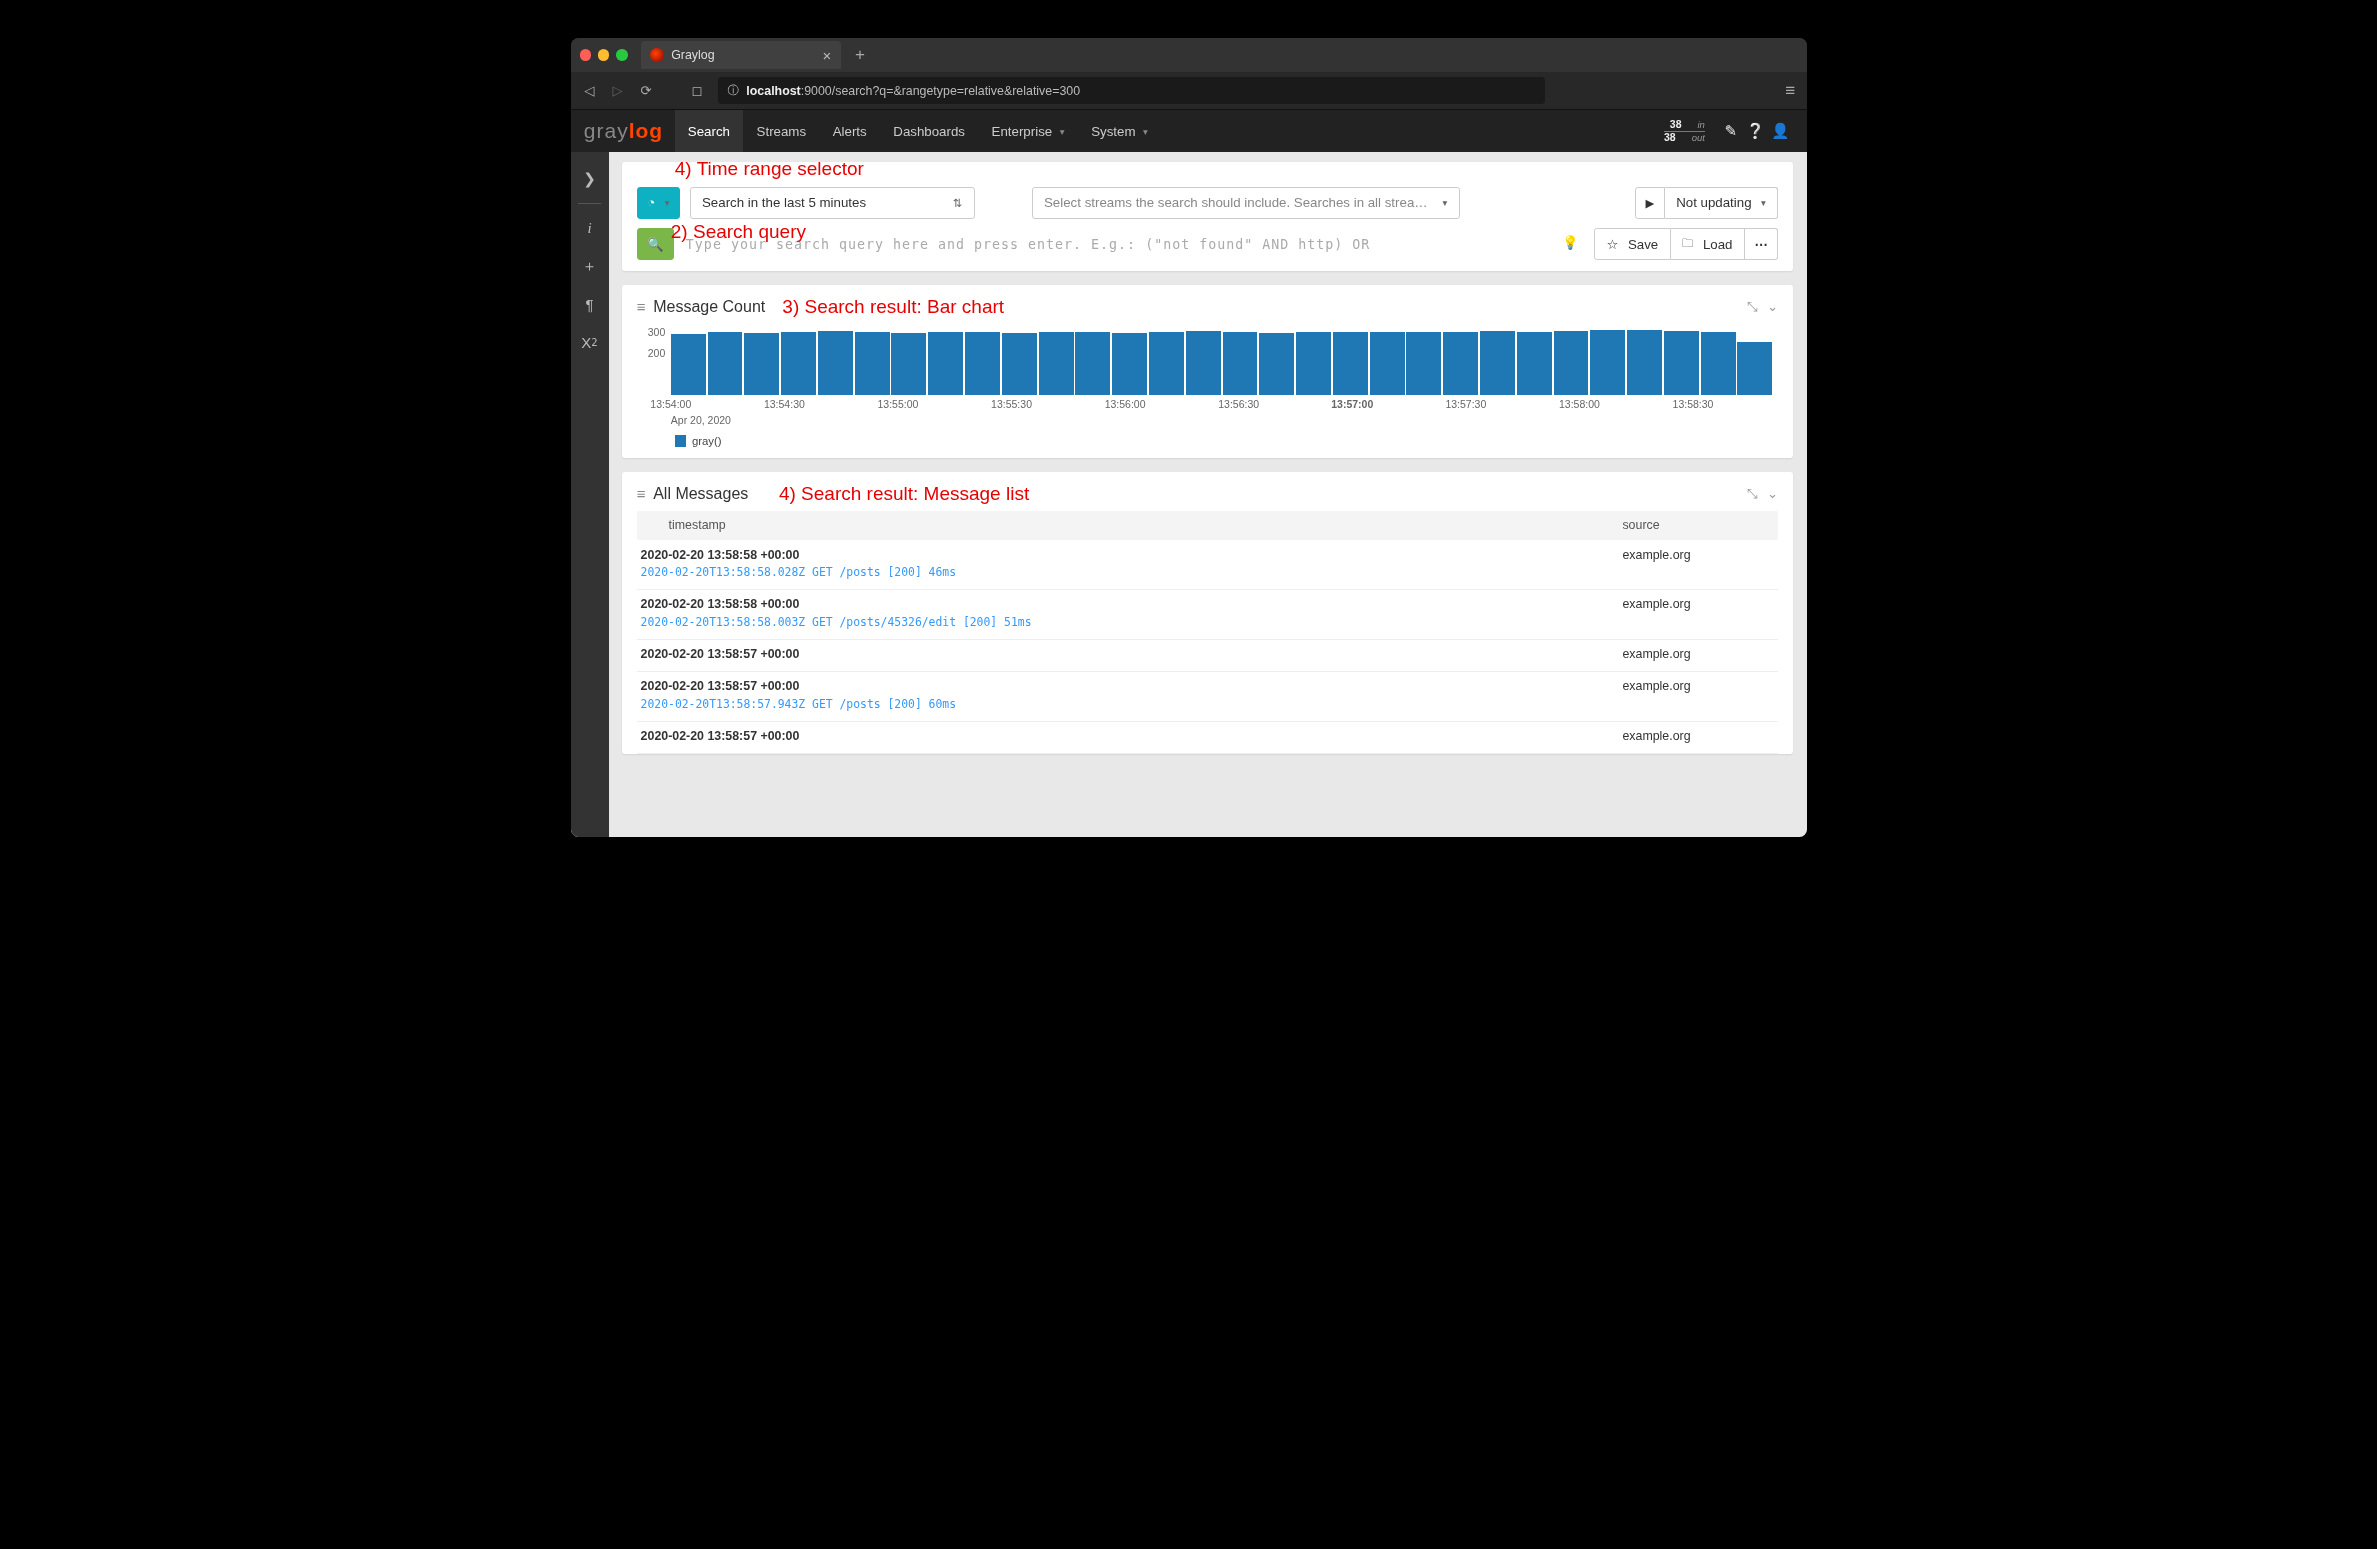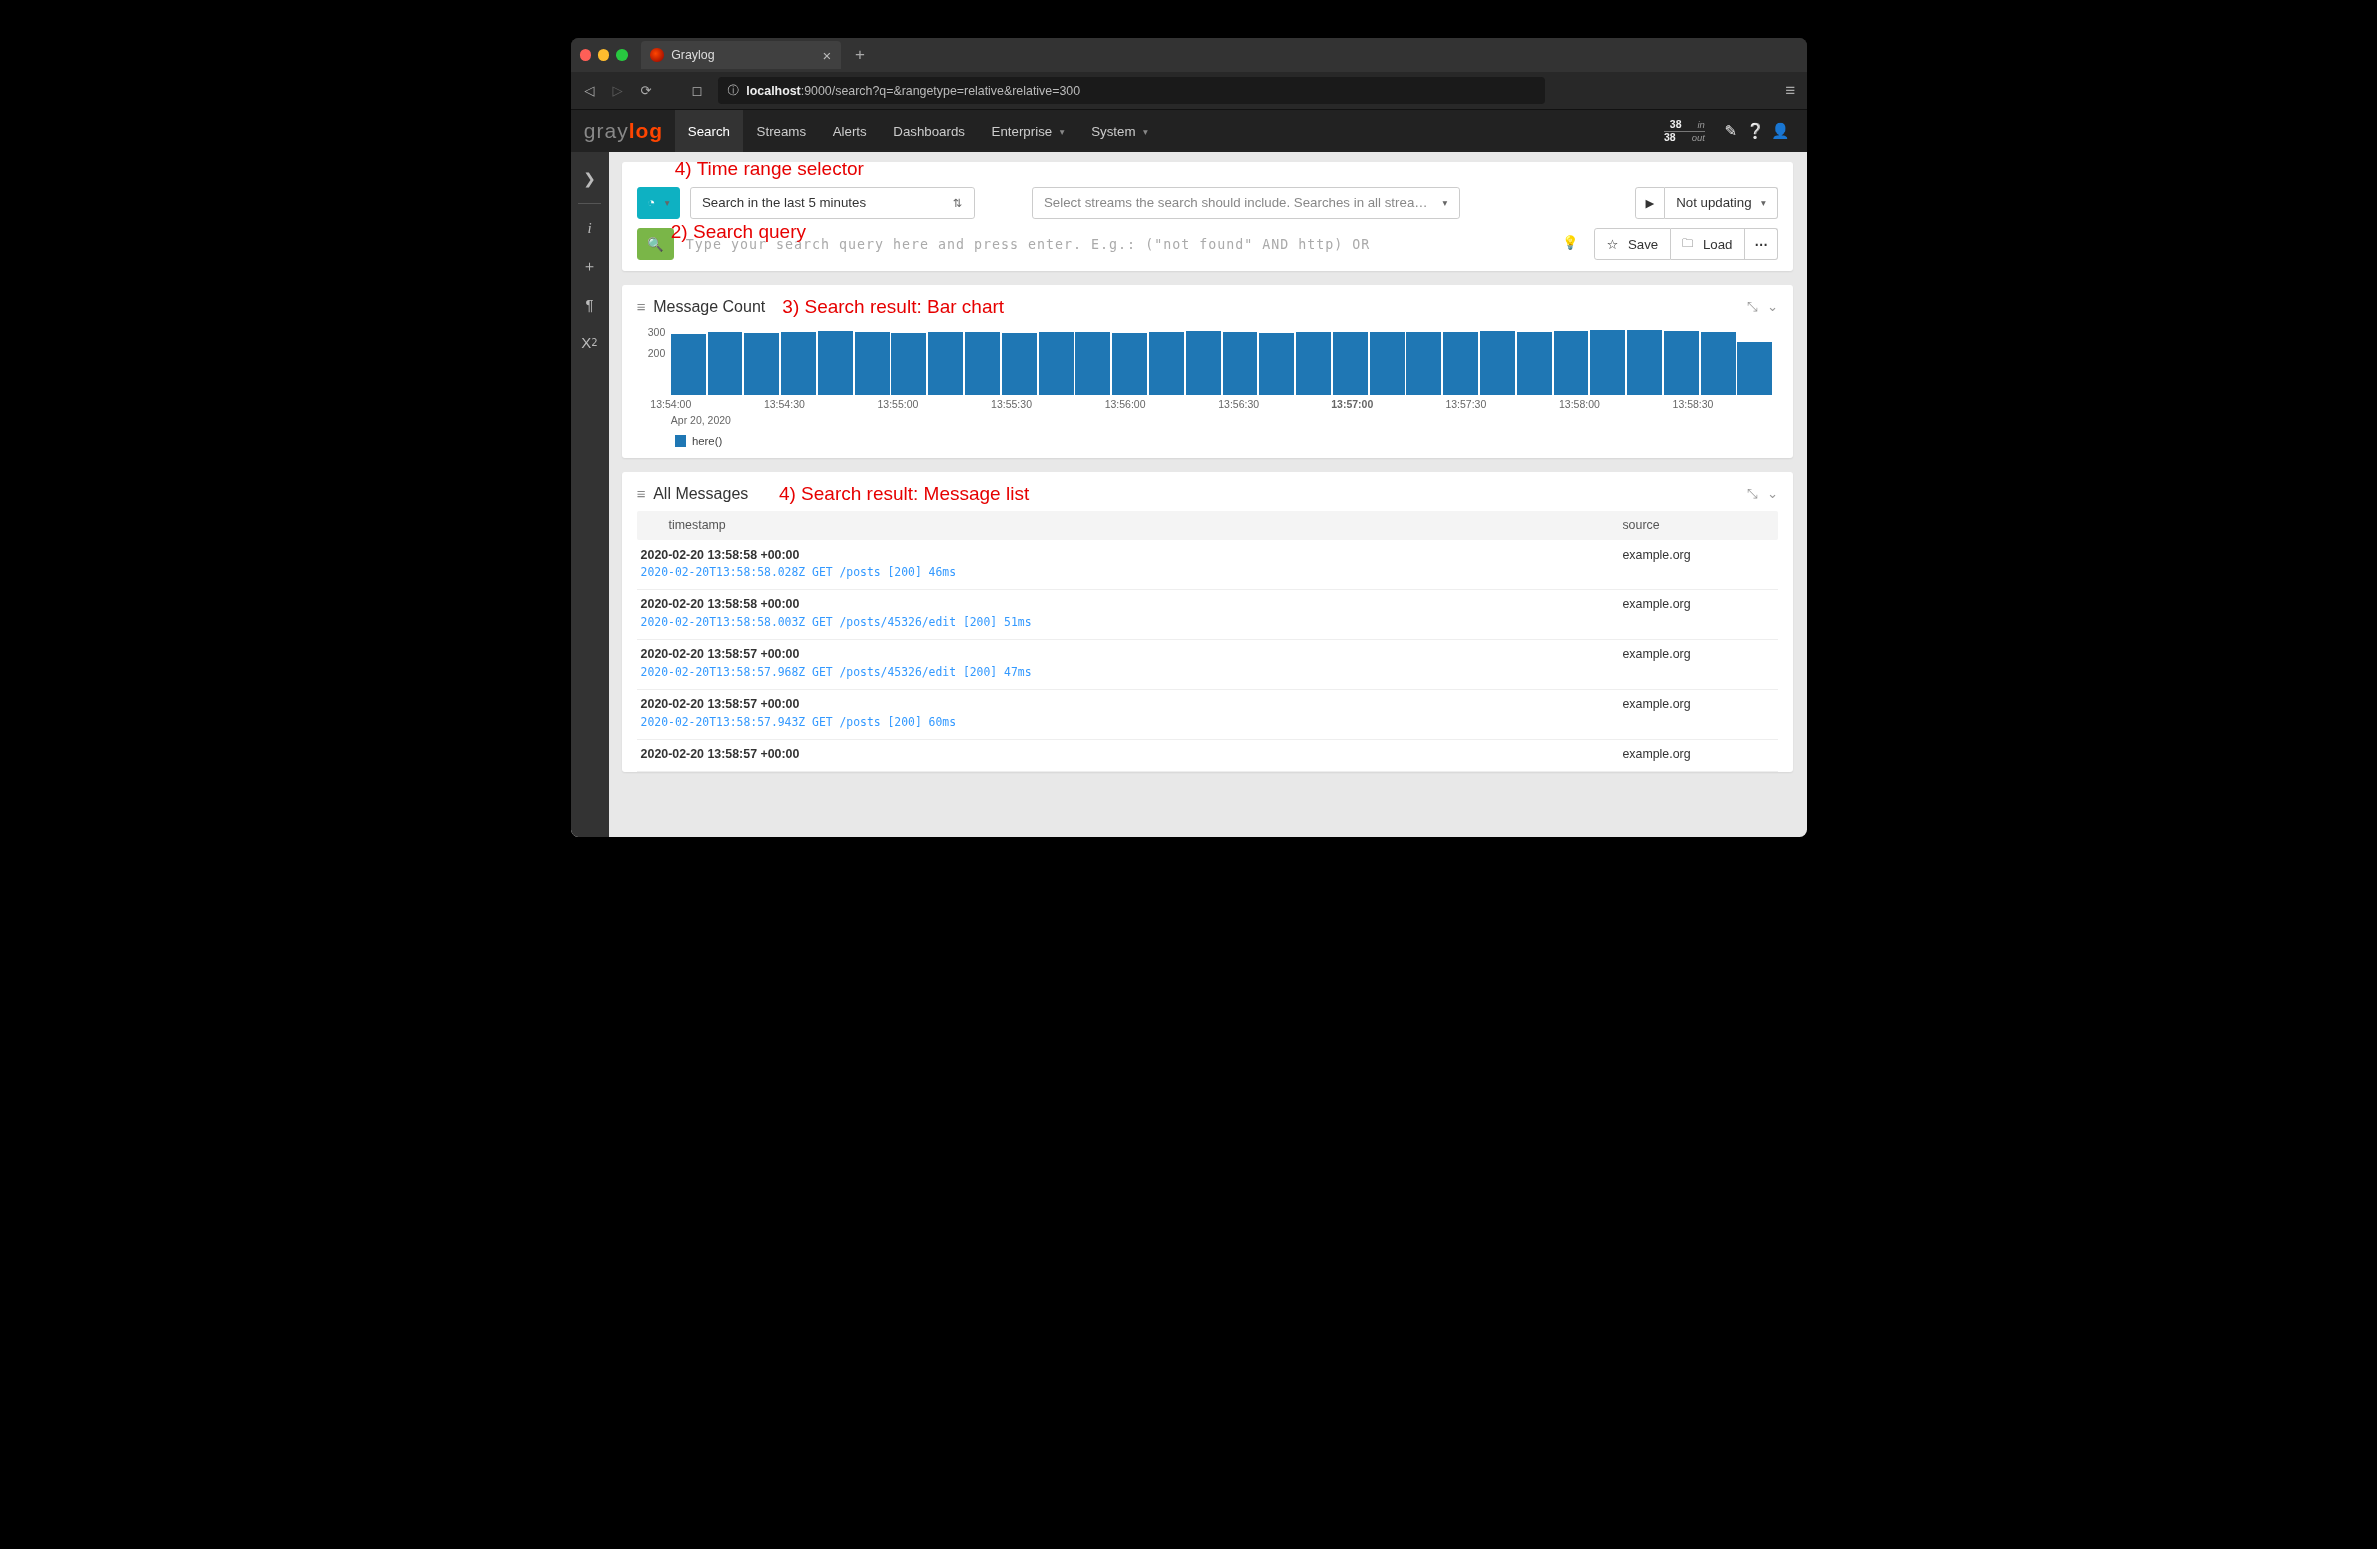--- a/index.html
+++ b/index.html
@@ -287,21 +287,21 @@
               <span class="xtick" style="left: 51.5464%;">13:56:30</span>
               <span class="xtick" style="left: 61.8557%; font-weight: bold;">13:57:00</span>
               <span class="xtick" style="left: 72.1649%;">13:57:30</span>
               <span class="xtick" style="left: 82.4742%;">13:58:00</span>
               <span class="xtick" style="left: 92.7835%;">13:58:30</span>
             </div>
           <div class="xdate">Apr 20, 2020</div>
         </div>
         <div class="legend">
           <span class="sw"></span>
-          <span>here()</span>
+          <span>gray()</span>
         </div>
       </div>
 
       <div class="panel" style="padding-bottom:0;">
         <div class="widget-head">
           <span class="drag"></span>
           <span>All Messages</span>
           <span class="anno" style="position:static; margin-left:23px;">4) Search result: Message list</span>
           <div class="widget-tools">
             <span>⤡</span>
@@ -327,21 +327,20 @@
       <div class="msg-ts">2020-02-20 13:58:58 +00:00</div>
       <div class="msg-src">example.org</div>
     </div>
     <div class="msg-body">2020-02-20T13:58:58.003Z GET /posts/45326/edit [200] 51ms</div>
               </div>
               <div class="msg-row">
     <div class="msg-top">
       <div class="msg-ts">2020-02-20 13:58:57 +00:00</div>
       <div class="msg-src">example.org</div>
     </div>
-    <div class="msg-body">2020-02-20T13:58:57.968Z GET /posts/45326/edit [200] 47ms</div>
               </div>
               <div class="msg-row">
     <div class="msg-top">
       <div class="msg-ts">2020-02-20 13:58:57 +00:00</div>
       <div class="msg-src">example.org</div>
     </div>
     <div class="msg-body">2020-02-20T13:58:57.943Z GET /posts [200] 60ms</div>
               </div>
               <div class="msg-row">
     <div class="msg-top">

